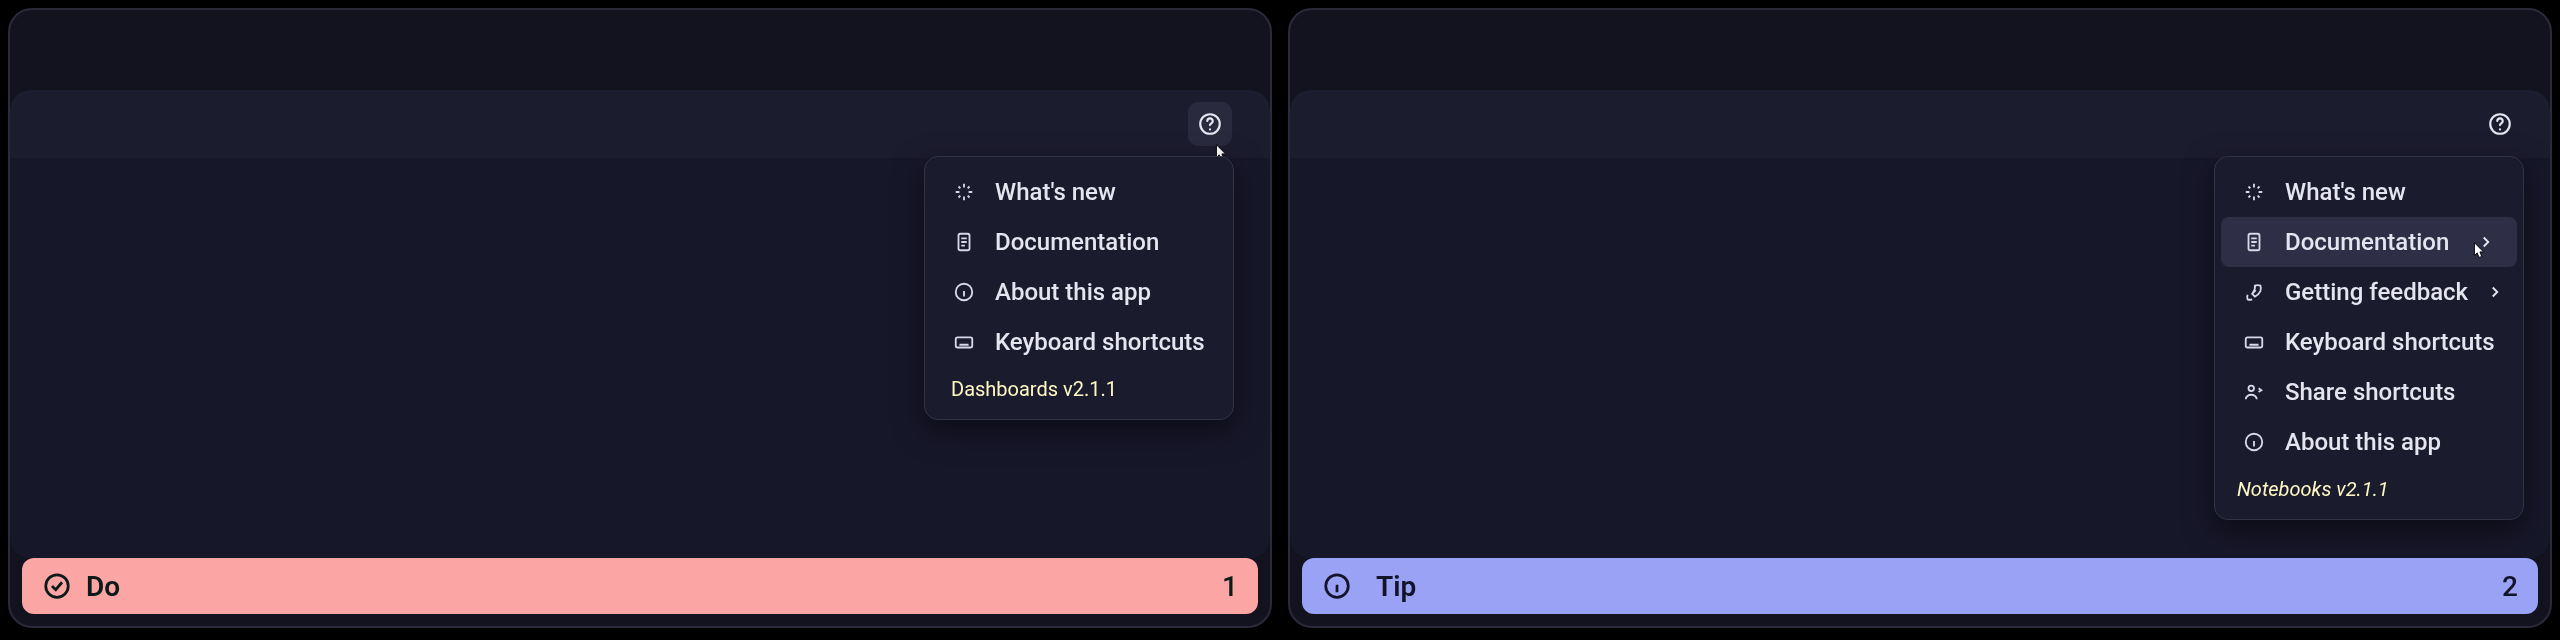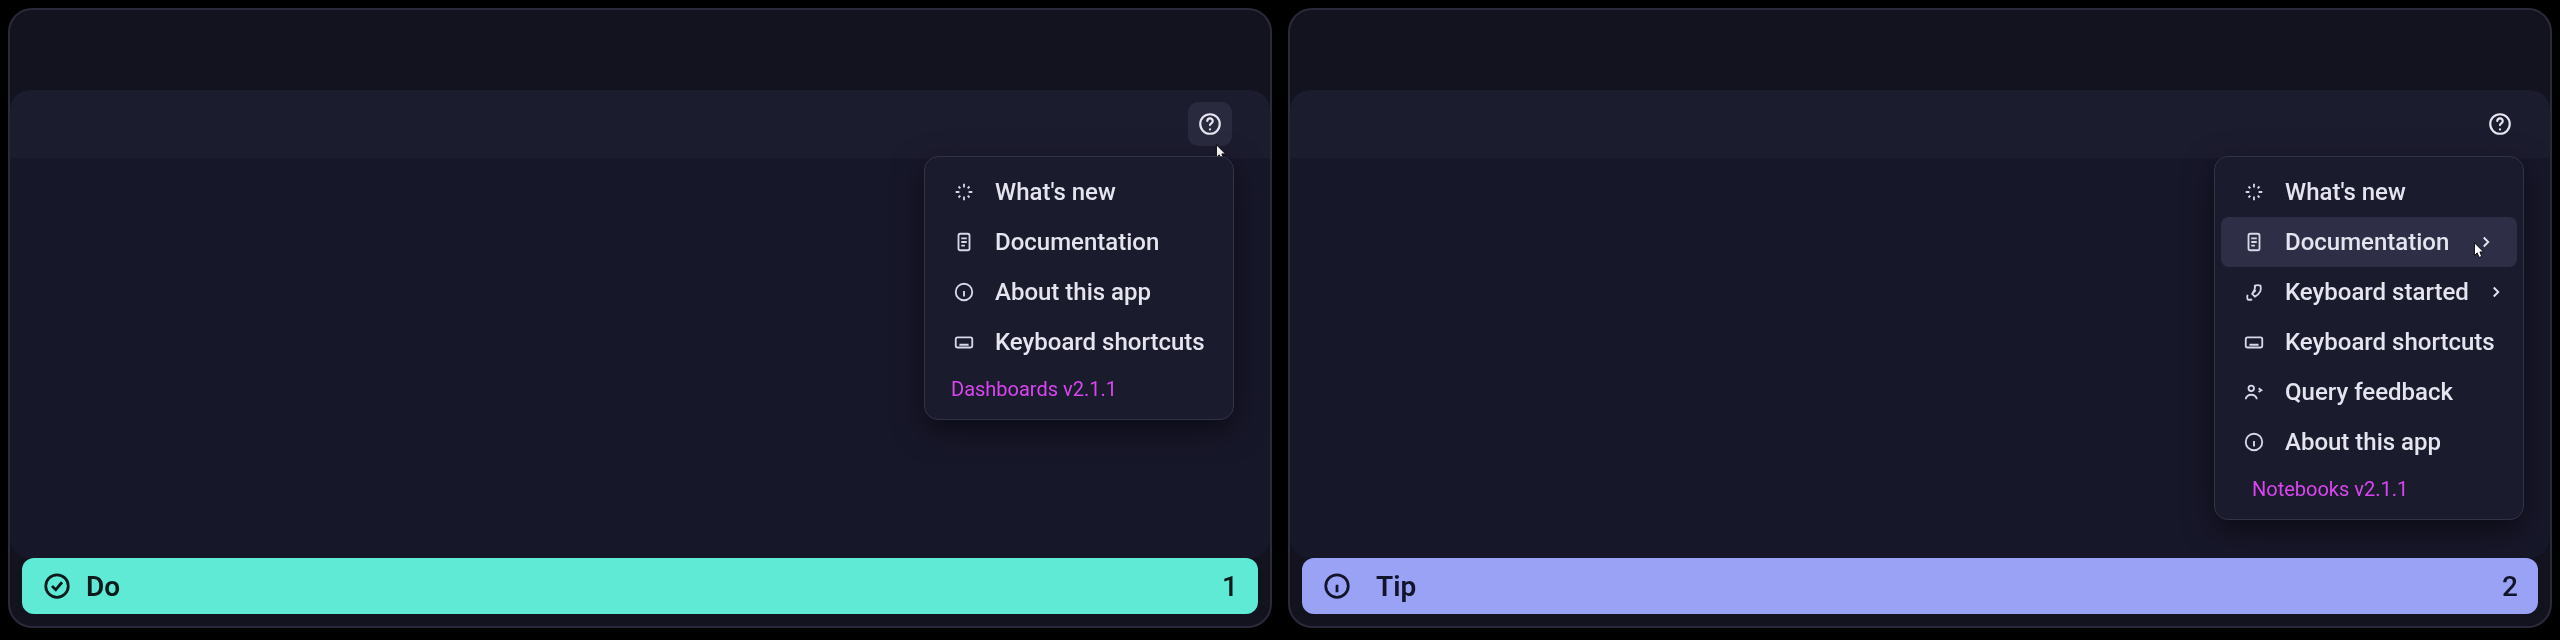--- a/index.html
+++ b/index.html
@@ -10,25 +10,25 @@
   .inner-card::before { content:""; position:absolute; top:0; left:0; right:0; height:68px; background: rgba(255,255,255,0.025); border-radius: 20px 20px 0 0; }
   .toolbar { position: absolute; top: 86px; right: 16px; height: 56px; display:flex; align-items:center; }
   .help-btn { width: 44px; height: 44px; border-radius: 10px; background: #2a2a3f; display:flex; align-items:center; justify-content:center; color:#e6e6f0; }
   .cursor { position:absolute; width:22px; height:22px; pointer-events:none; }
   .cursor svg { width:22px; height:22px; }
   .menu { position:absolute; background:#1b1b2e; border:1px solid #333348; border-radius:14px; padding:10px 0 14px 0; box-shadow: 0 10px 30px rgba(0,0,0,.5); }
   .menu-item { height:50px; display:flex; align-items:center; gap:18px; padding:0 26px; color:#e5e5f0; font-size:24px; font-weight:500; white-space:nowrap; }
   .menu-item.hover { background:#2e2e46; border-radius:8px; margin:0 6px; padding:0 20px; }
   .menu-item .icon { width:26px; height:26px; display:flex; align-items:center; justify-content:center; color:#d8d8e8; flex-shrink:0; }
   .menu-item .chev { margin-left:auto; width:20px; display:flex; align-items:center; }
-  .menu-footer { color:#d946ef; font-size:20px; padding:10px 26px 4px 68px; }
+  .menu-footer { color:#fef9c3; font-size:20px; padding:10px 26px 4px 68px; }
   .submenu { position:absolute; background:#1b1b2e; border:1px solid #333348; border-radius:14px; padding:6px 0; box-shadow:0 10px 30px rgba(0,0,0,.5); }
   .submenu-item { height:50px; display:flex; align-items:center; padding:0 26px; color:#e5e5f0; font-size:24px; font-weight:500; white-space:nowrap; }
   .status-bar { position:absolute; left:12px; right:12px; bottom:12px; height:56px; border-radius:12px; display:flex; align-items:center; padding:0 20px; color:#0c1a1a; font-size:28px; font-weight:600; }
-  .status-bar.green { background:#5eead4;align-items:center; }
+  .status-bar.green { background:#fca5a5;align-items:center; }
   .status-bar.purple { background:#9aa2f5; color:#12142a;gap:10px; }
   .status-bar .sicon { width:30px; height:30px; margin-right:14px; display:flex; align-items:center; }
   .status-bar .num { margin-left:auto; font-weight:500; }
   svg { display:block; }
 </style>
 </head>
 <body>
 
 <div class="wrap">
 
@@ -139,21 +139,21 @@
               <path d="M9 6l6 6-6 6"></path>
             </svg>
           </span>
       </div>
       <div class="menu-item">
         <span class="icon">
             <svg viewBox="0 0 24 24" width="22" height="22" fill="none" stroke="currentColor" stroke-width="2">
               <path d="M5 15c-1 3 0 5 0 5s2 1 5 0M14 10l-4 4M13 5c3-1 6 0 6 0s1 3 0 6c-1 2-4 5-6 6l-3-3c1-2 4-5 3-9z"></path>
             </svg>
           </span>
-        <span>Keyboard started</span>
+        <span>Getting feedback</span>
         <span class="chev">
             <svg viewBox="0 0 24 24" width="18" height="18" fill="none" stroke="currentColor" stroke-width="2.5">
               <path d="M9 6l6 6-6 6"></path>
             </svg>
           </span>
       </div>
       <div class="menu-item">
         <span class="icon">
             <svg viewBox="0 0 24 24" width="22" height="22" fill="none" stroke="currentColor" stroke-width="2">
               <rect x="3" y="7" width="18" height="11" rx="2"></rect>
@@ -162,32 +162,32 @@
           </span>
         <span>Keyboard shortcuts</span>
       </div>
       <div class="menu-item">
         <span class="icon">
             <svg viewBox="0 0 24 24" width="22" height="22" fill="none" stroke="currentColor" stroke-width="2">
               <circle cx="9" cy="8" r="3"></circle>
               <path d="M3 20c0-3 3-5 6-5s6 2 6 5M17 8l3 2-3 2"></path>
             </svg>
           </span>
-        <span>Query feedback</span>
+        <span>Share shortcuts</span>
       </div>
       <div class="menu-item">
         <span class="icon">
             <svg viewBox="0 0 24 24" width="22" height="22" fill="none" stroke="currentColor" stroke-width="2">
               <circle cx="12" cy="12" r="9"></circle>
               <path d="M12 8h.01M11 12h1v5"></path>
             </svg>
           </span>
         <span>About this app</span>
       </div>
-      <div class="menu-footer" style="padding-left:37px;">Notebooks v2.1.1</div>
+      <div class="menu-footer" style="padding-left:22px;font-style:italic;">Notebooks v2.1.1</div>
     </div>
 
     <div class="cursor" style="top:230px; right:60px;">
       <svg viewBox="0 0 24 24">
           <path d="M7 3l0 14 3-3 2 5 3-1-2-5 4 0z" fill="#fff" stroke="#000" stroke-width="1"></path>
         </svg>
     </div>
 
     <div class="status-bar purple">
       <span class="sicon">

